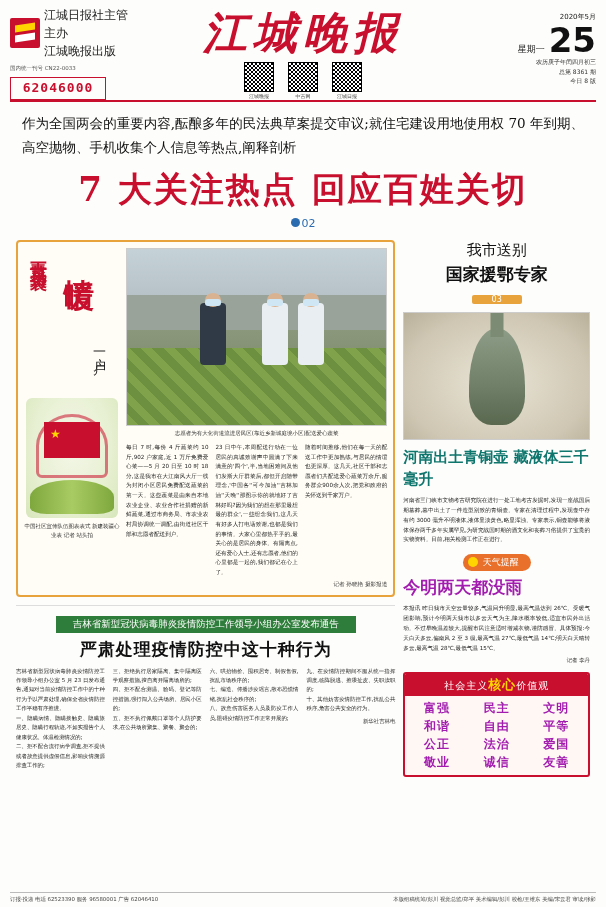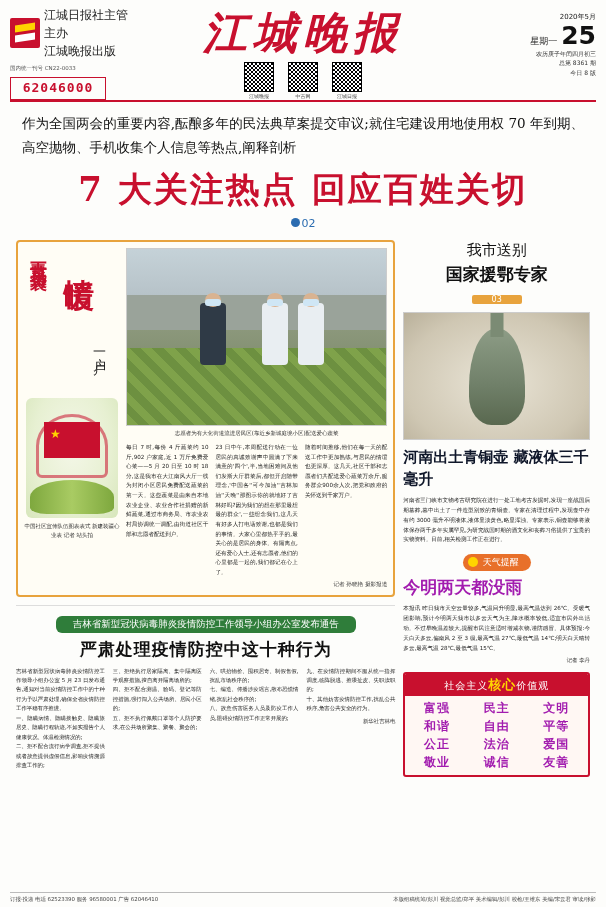--- a/index.html
+++ b/index.html
@@ -61,21 +61,21 @@
       repeating-linear-gradient(90deg,#000 0 2px,#fff 2px 4px),
       repeating-linear-gradient(0deg,#000 0 2px,#fff 2px 4px);
     background-blend-mode: difference;
     border: 1px solid #000;
   }
   .qr-cap { font-size: 5px; color: #444; text-align: center; margin-top: 1px; }
   .mh-right { width: 118px; text-align: right; font-size: 6px; color: #333; line-height: 1.6; padding-top: 6px; }
   .date-line { font-size: 7px; color: #222; }
   .weekday-row { display: flex; align-items: baseline; justify-content: flex-end; gap: 4px; }
   .weekday { font-size: 9px; color: #222; }
-  .daynum { font-size: 25px; font-weight: bold; color: #111; line-height: 1; }
+  .daynum { font-size: 34px; font-weight: bold; color: #111; line-height: 1; }
 
   
   .lead { padding: 10px 12px 4px; }
   .lead-kicker {
     font-family: "DejaVu Serif","Liberation Serif",serif;
     font-size: 13.5px; color: #111; line-height: 1.75; text-align: justify;
   }
   .lead-title {
     text-align: center; margin-top: 8px;
     font-family: "DejaVu Serif","Liberation Serif",serif;
@@ -158,21 +158,21 @@
   .photo .mask { position: absolute; top: -4px; left: 5px; width: 16px; height: 7px; background: #cfe6f5; border-radius: 3px; }
   .photo-cap { font-size: 5.5px; color: #333; text-align: center; margin-top: 3px; line-height: 1.6; }
   .feature-cols { display: flex; gap: 7px; margin-top: 5px; }
   .fcol { flex: 1; font-size: 5.6px; line-height: 1.72; color: #222; text-align: justify; }
   .byline { font-size: 5.6px; color: #333; text-align: right; margin-top: 3px; }
 
   
   .notice { margin-top: 8px; border-top: 1px solid #ddd; padding-top: 6px; }
   .notice-sub {
     text-align: center; font-size: 9.5px; color: #fff; background: #2f7d3a;
-    display: inline-block; padding: 2px 17px; border-radius: 6px;
+    display: inline-block; padding: 2px 17px; border-radius: 0;
   }
   .notice-sub-wrap { text-align: center; }
   .notice-title {
     text-align: center; font-family: "DejaVu Serif","Liberation Serif",serif;
     font-weight: bold; font-size: 17px; color: #111; margin-top: 5px; letter-spacing: 1px;
   }
   .notice-cols { display: flex; gap: 8px; margin-top: 6px; }
   .ncol { flex: 1; font-size: 5.4px; line-height: 1.75; color: #222; text-align: justify; }
   .notice-by { text-align: right; font-size: 5.4px; color: #333; margin-top: 3px; }
 
@@ -196,21 +196,21 @@
     width: 56px; height: 96px;
     background: linear-gradient(180deg,#8d9c86,#6f7f68 60%,#59684f);
     border-radius: 46% 46% 40% 40% / 60% 60% 30% 30%;
   }
   .vase-neck {
     position: absolute; left: 50%; top: -26px; transform: translateX(-50%);
     width: 13px; height: 34px; background: #7b8b74; border-radius: 6px 6px 0 0;
   }
   .rt-title {
     margin-top: 6px; font-family: "DejaVu Serif","Liberation Serif",serif;
-    font-weight: bold; font-size: 15px; color: #0f172a; line-height: 1.5;
+    font-weight: bold; font-size: 15px; color: #0f766e; line-height: 1.5;
   }
   .rt-body { margin-top: 5px; font-size: 5.6px; line-height: 1.78; color: #222; text-align: justify; }
 
   .weather-tag {
     margin-top: 9px; display: inline-block; background: #e8702a; color: #fff;
     font-size: 9px; padding: 2px 12px 2px 20px; border-radius: 10px; position: relative;
   }
   .weather-tag .sun {
     position: absolute; left: 5px; top: 3px; width: 10px; height: 10px;
     background: #ffd400; border-radius: 50%;

